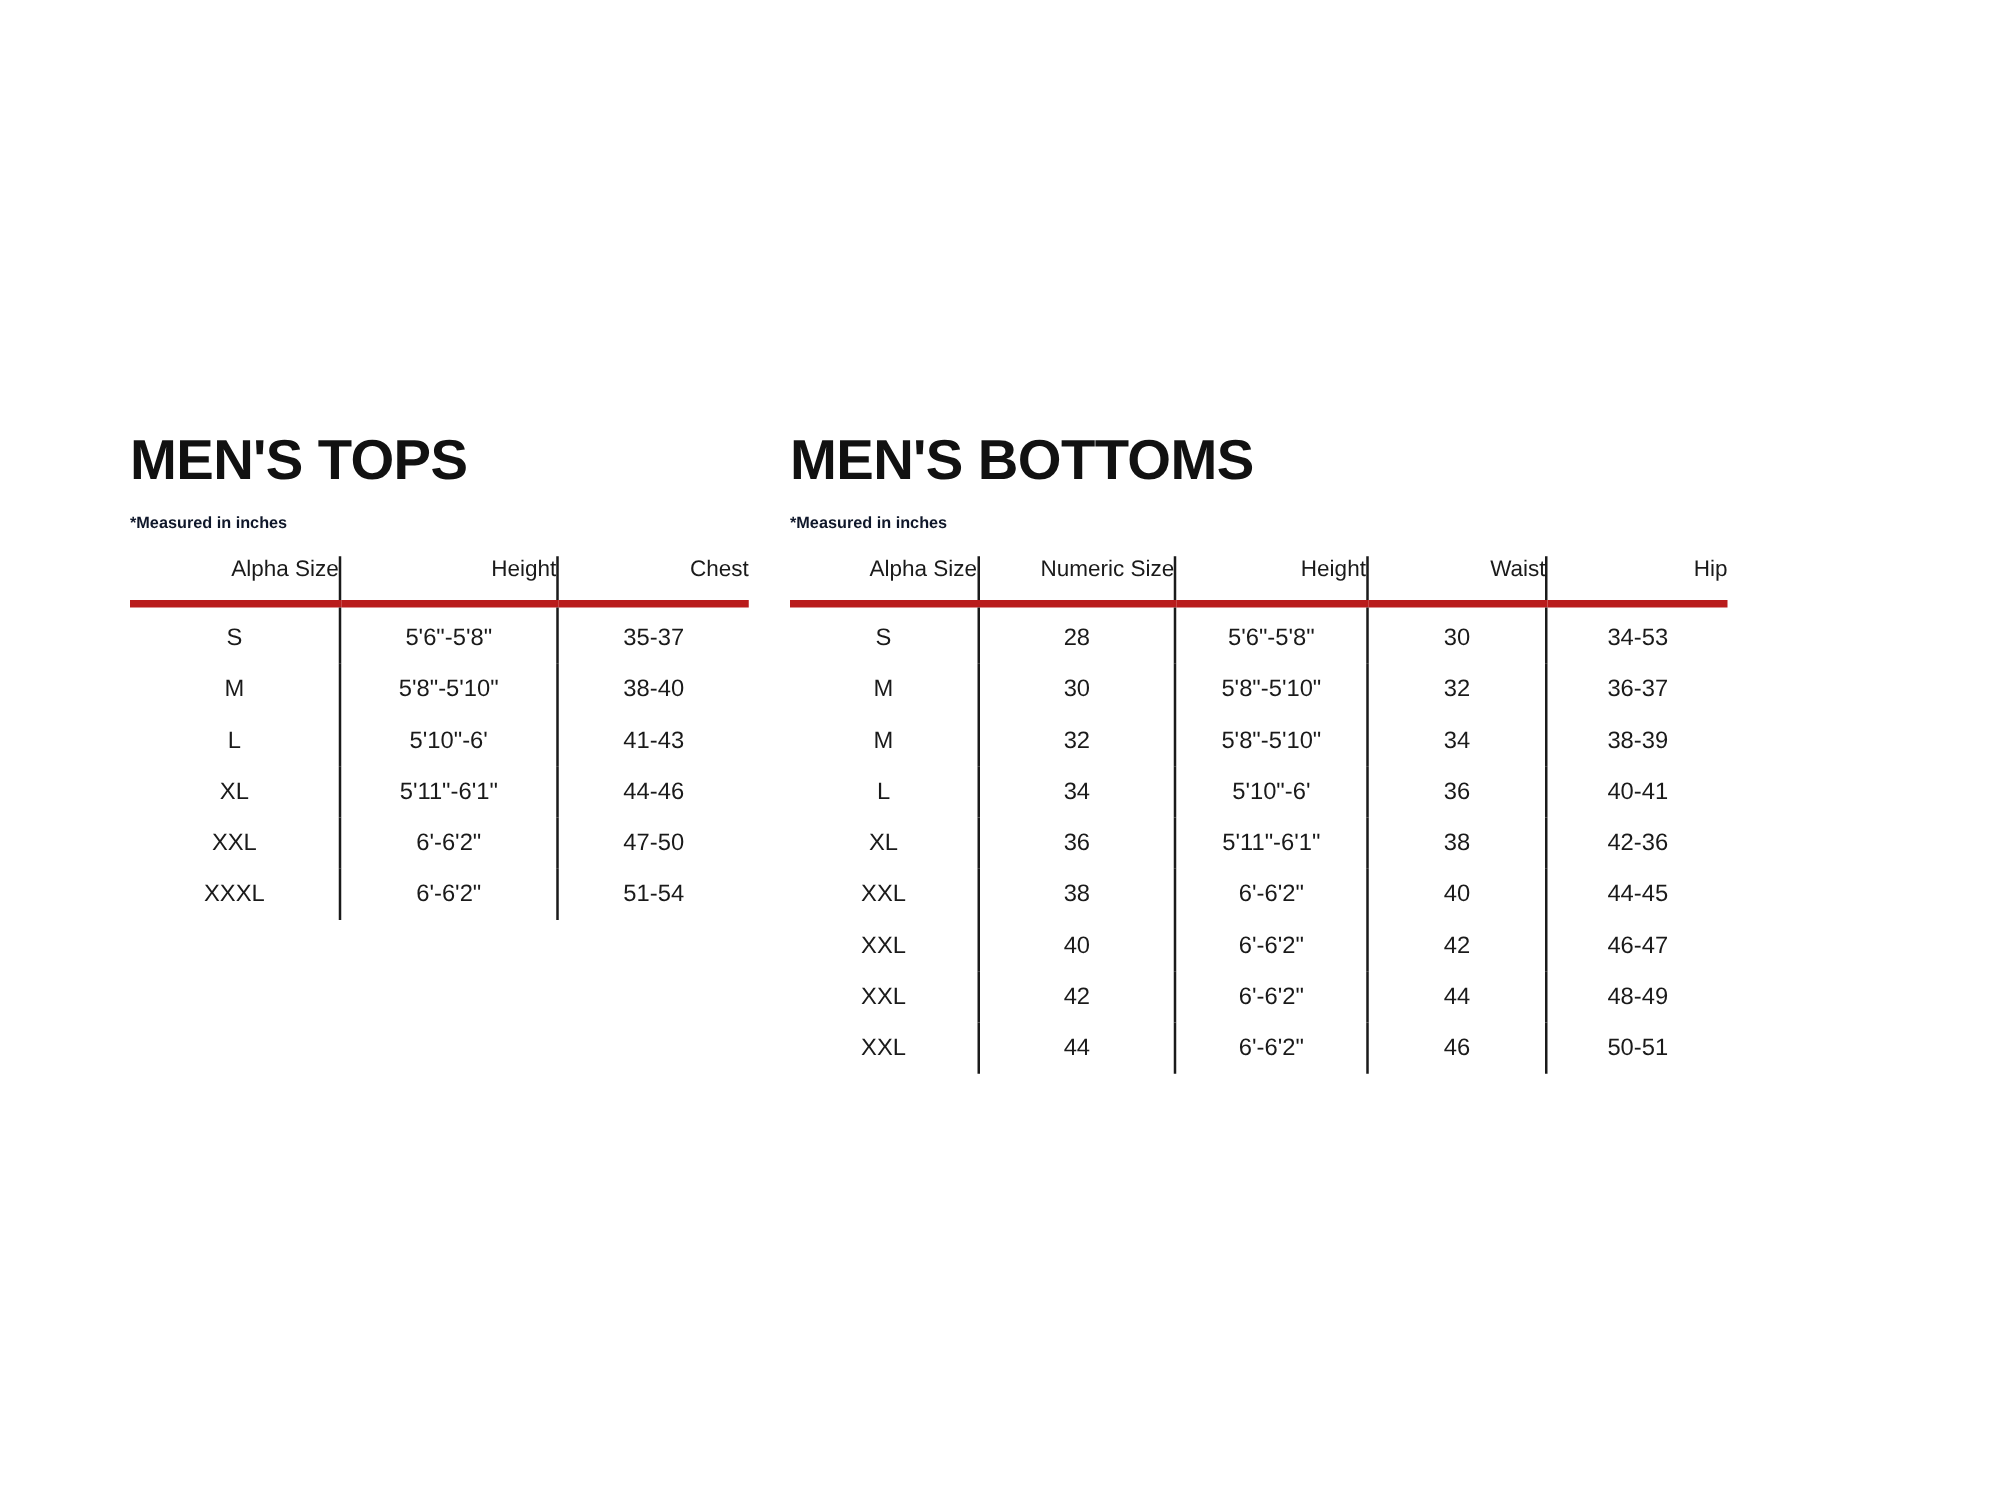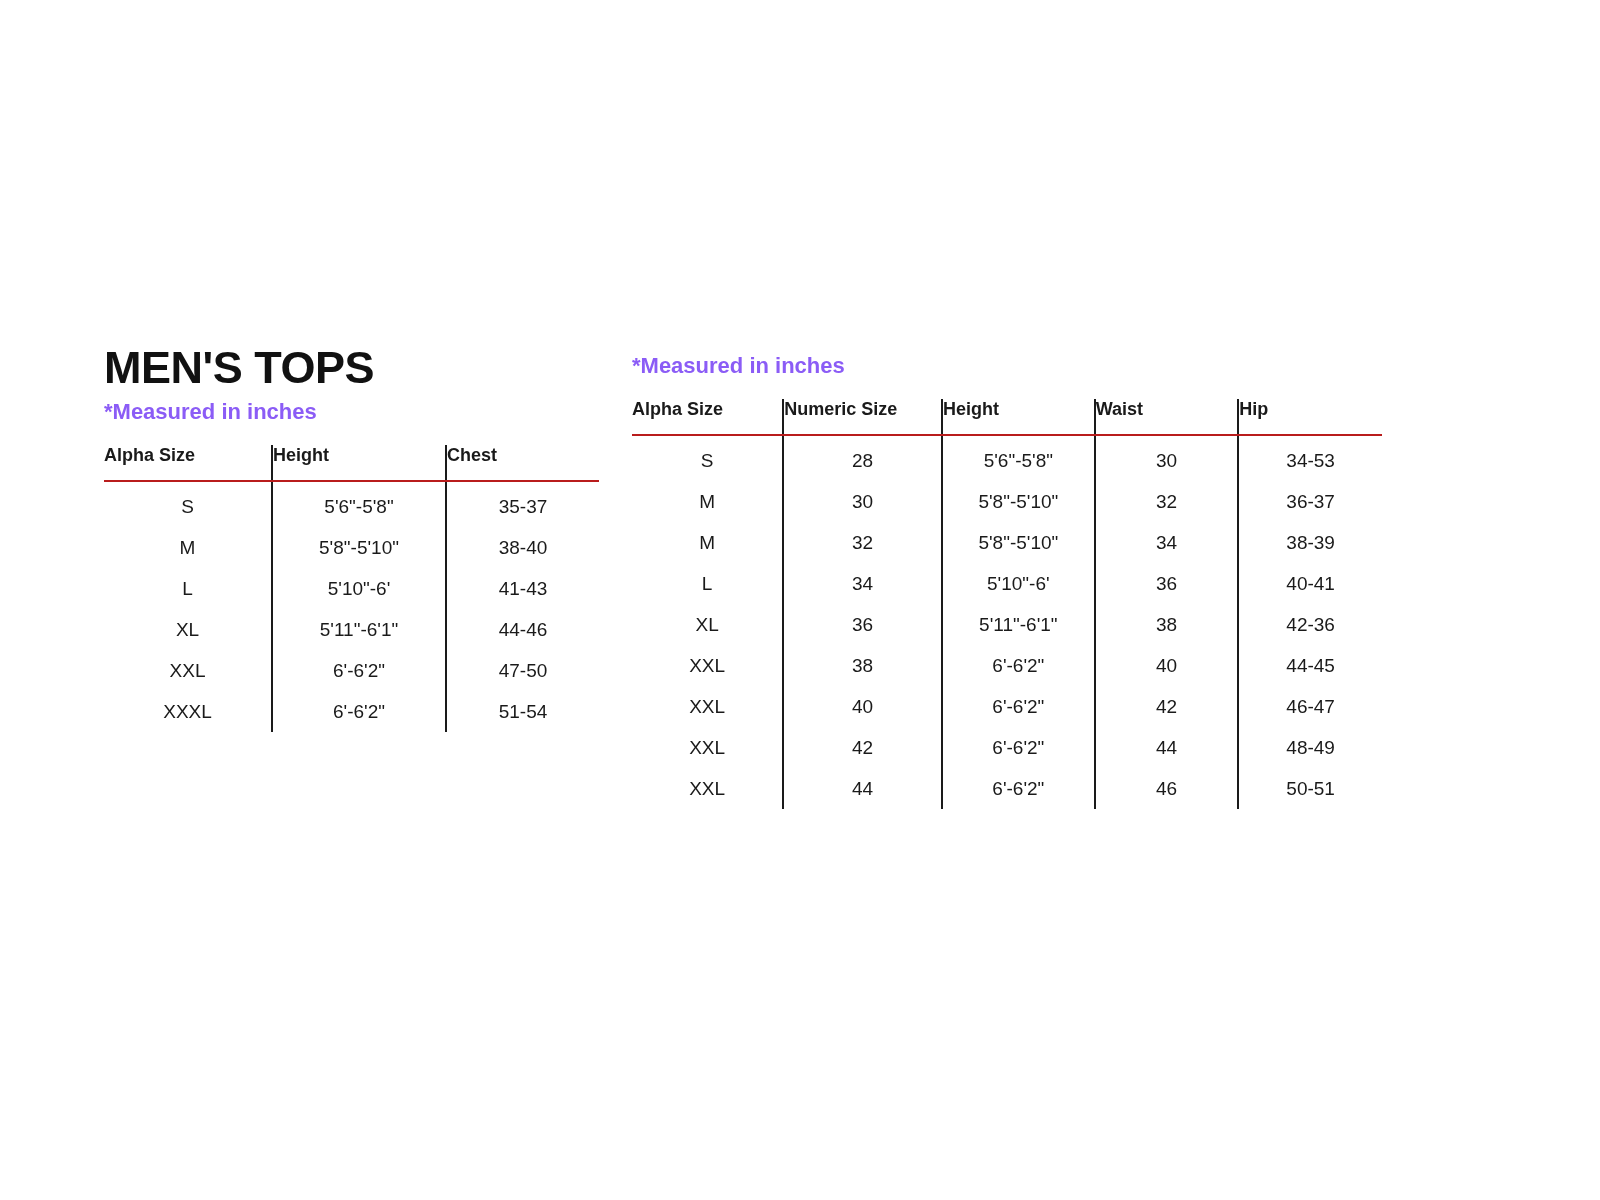--- a/index.html
+++ b/index.html
@@ -42,40 +42,40 @@
     font-size: 45px;
     font-weight: 700;
     letter-spacing: -0.5px;
     line-height: 1.02;
     color: #111111;
     margin: 0;
     white-space: nowrap;
   }
 
   .panel-note {
-    font-size: 22px;
+    font-size: 13px;
     font-weight: 600;
-    color: #8b5cf6;
-    margin-top: 8px;
+    color: #0f172a;
+    margin-top: 19px;
     white-space: nowrap;
   }
 
   table.size-table {
     border-collapse: collapse;
     margin-top: 20px;
     table-layout: fixed;
   }
 
   table.size-table th {
     font-size: 18px;
-    font-weight: 700;
+    font-weight: 400;
     color: #1a1a1a;
-    text-align: left;
+    text-align: right;
     padding: 0 0 14px 0;
-    border-bottom: 2px solid #b91c1c;
+    border-bottom: 6px solid #b91c1c;
     white-space: nowrap;
   }
 
   table.size-table td {
     font-size: 19px;
     font-weight: 400;
     color: #1a1a1a;
     text-align: center;
     padding: 10px 0 9px 0;
     white-space: nowrap;
@@ -157,20 +157,21 @@
         <tr>
           <td>XXXL</td>
           <td>6'-6'2"</td>
           <td>51-54</td>
         </tr>
       </tbody>
     </table>
   </section>
 
   <section class="panel" id="panel-bottoms">
+    <h1 class="panel-title">MEN'S BOTTOMS</h1>
     <div class="panel-note">*Measured in inches</div>
     <table class="size-table" id="table-bottoms">
       <colgroup>
         <col class="c0">
           <col class="c1">
           <col class="c2">
           <col class="c3">
           <col class="c4">
       </colgroup>
       <thead>

